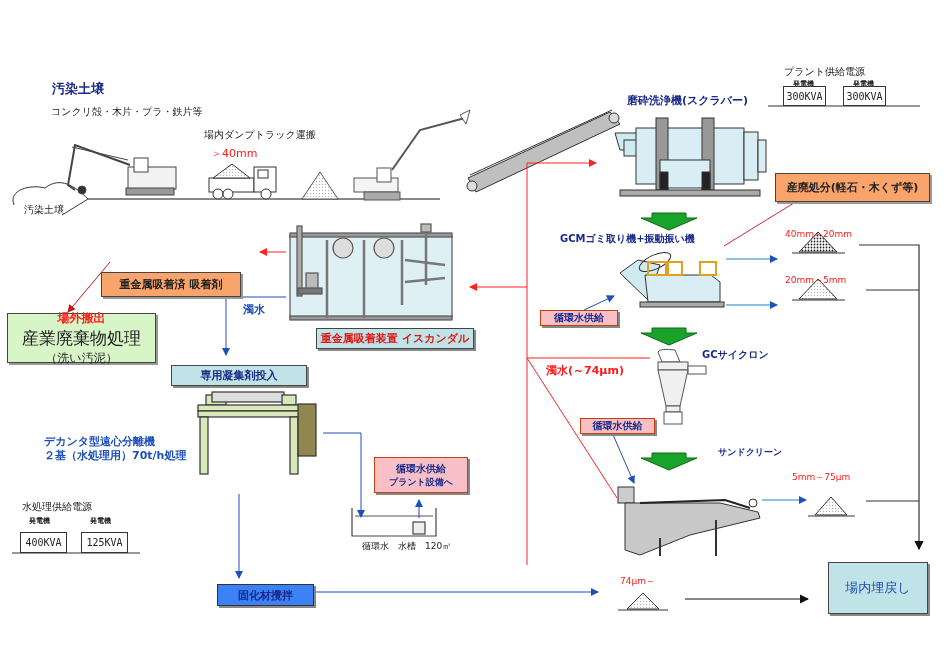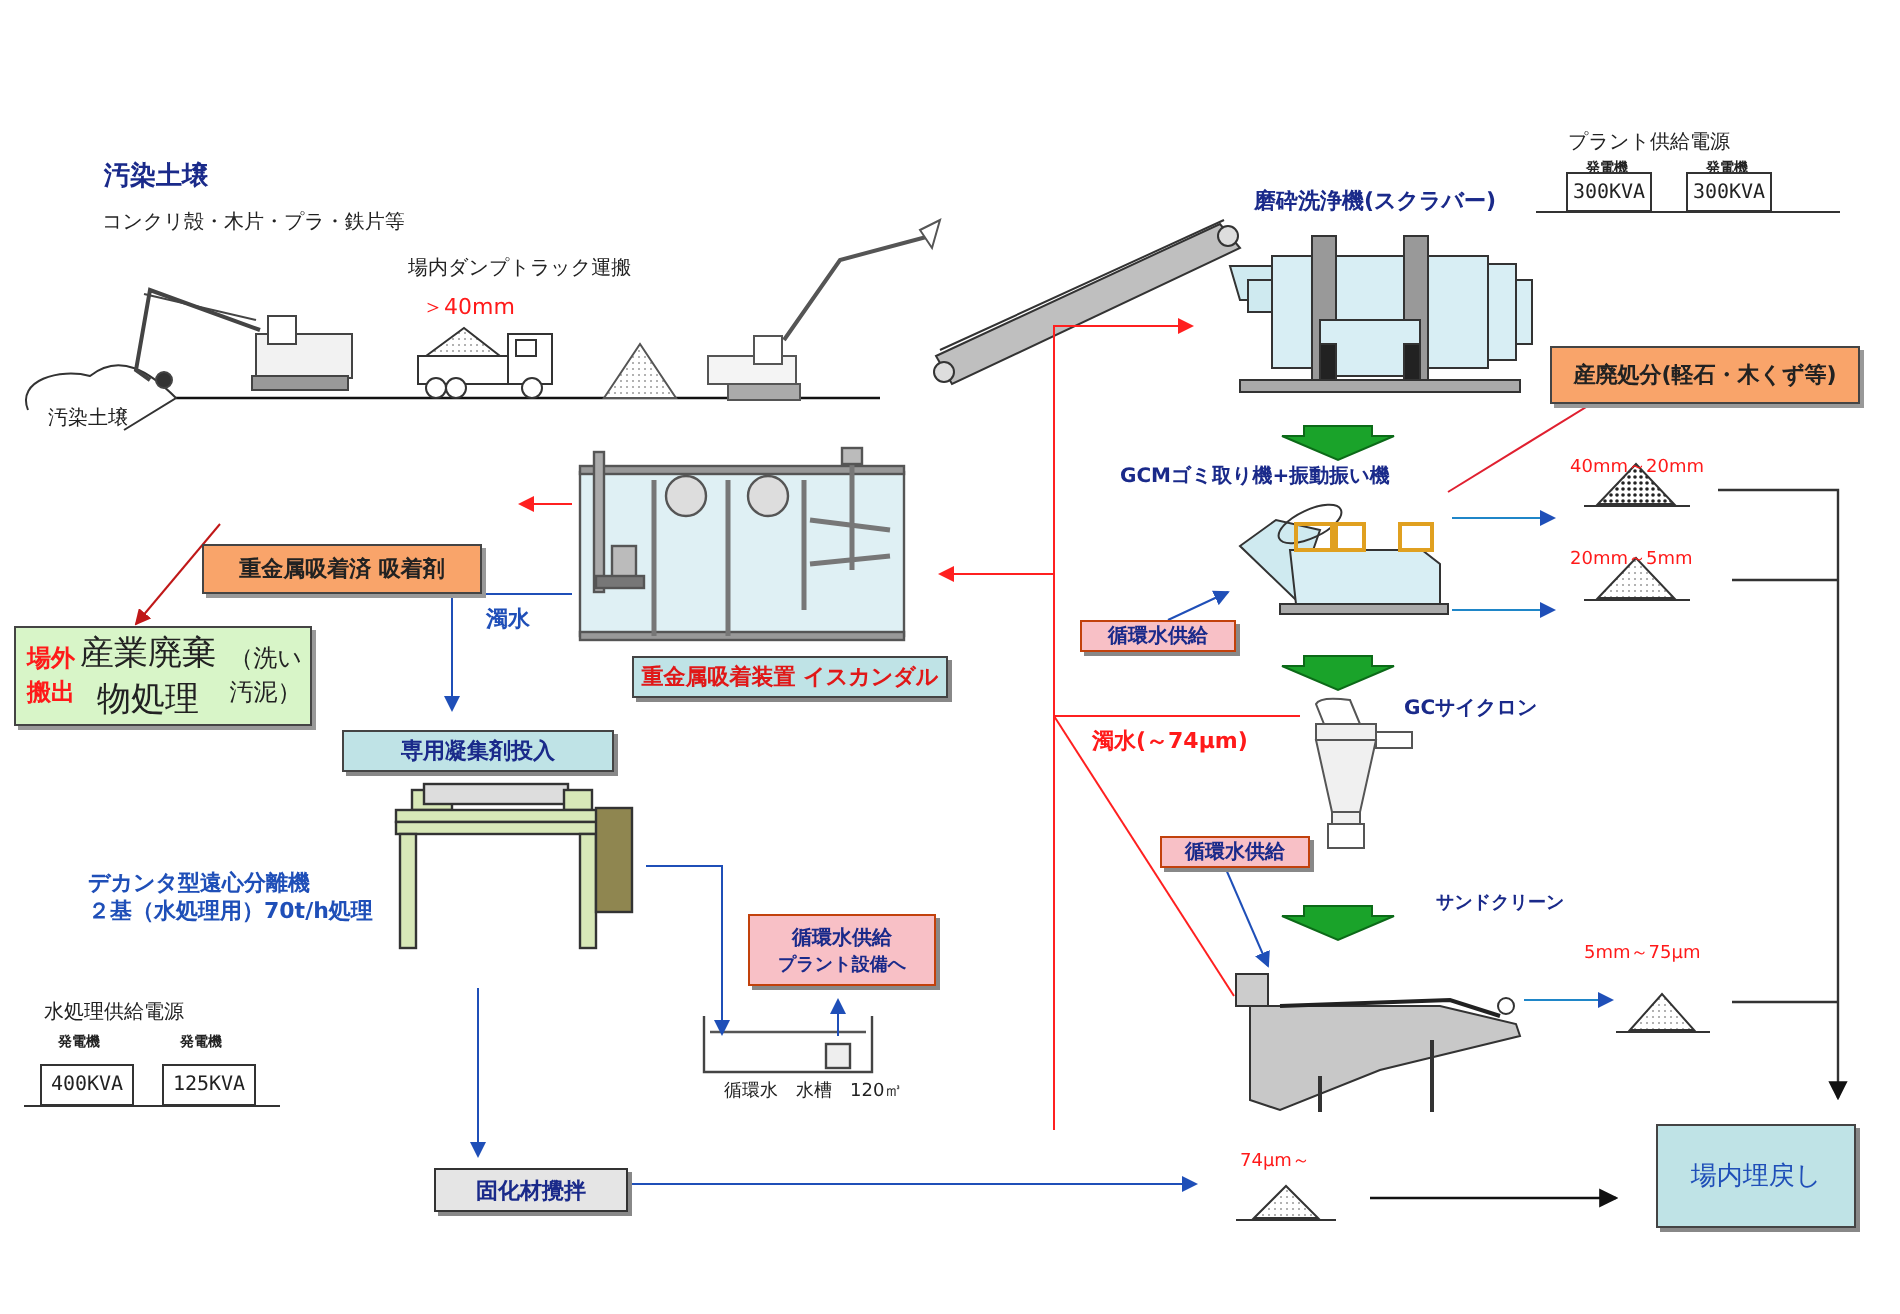--- a/index.html
+++ b/index.html
@@ -8,24 +8,24 @@
   #stage { position: absolute; left: 0; top: 0; width: 950px; height: 657px; }
   .lbl { position: absolute; white-space: nowrap; line-height: 1.15; }
   .navy { color: #1a2a8a; }
   .blue { color: #1f4fb8; }
   .red  { color: #ff1a1a; text-align: right; }
   .black { color: #222; }
   .bold { font-weight: bold; }
   .box { position: absolute; display: flex; align-items: center; justify-content: center;
          text-align: center; box-sizing: border-box; }
   .orange-box { background: #f9a46a; border: 1px solid #444; box-shadow: 2px 2px 0 #999; font-weight: bold; color: #222; margin-top: 36px; }
-  .green-box { background: #d8f5c8; border: 1px solid #444; box-shadow: 2px 2px 0 #999; flex-direction: row; }
+  .green-box { background: #d8f5c8; border: 1px solid #444; box-shadow: 2px 2px 0 #999; flex-direction: column; }
   .cyan-box { background: #bfe3e6; border: 1px solid #444; box-shadow: 2px 2px 0 #888; font-weight: bold; }
   .pink-box { background: #f8c0c6; border: 1px solid #c2410c; box-shadow: 2px 2px 0 #888; font-weight: bold; color: #1a2a8a; }
-  .white-box { background: #e5e5e5; border: 1px solid #333; box-shadow: 2px 2px 0 #888; font-weight: bold; color: #1a2a8a; }
+  .white-box { background: #3b82f6; border: 1px solid #333; box-shadow: 2px 2px 0 #888; font-weight: bold; color: #1a2a8a; }
   .gen-box { background: #fff; border: 1px solid #333; font-family: "DejaVu Sans Mono", monospace; font-size: 10px; color: #222; }
 </style>
 </head>
 <body>
 
 <div id="stage">
 
   <svg width="950" height="657" style="position:absolute;left:0;top:0">
     <defs>
       <marker id="arRed" markerWidth="8" markerHeight="8" refX="7" refY="4" orient="auto">

